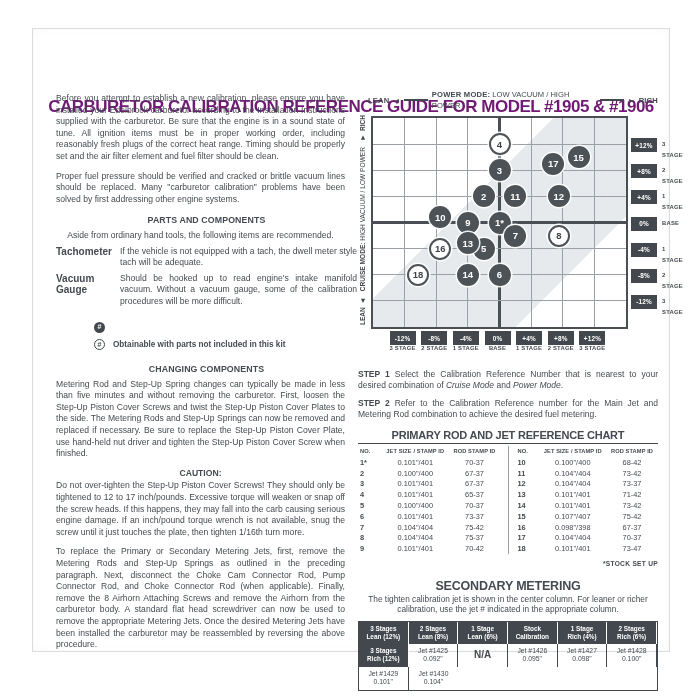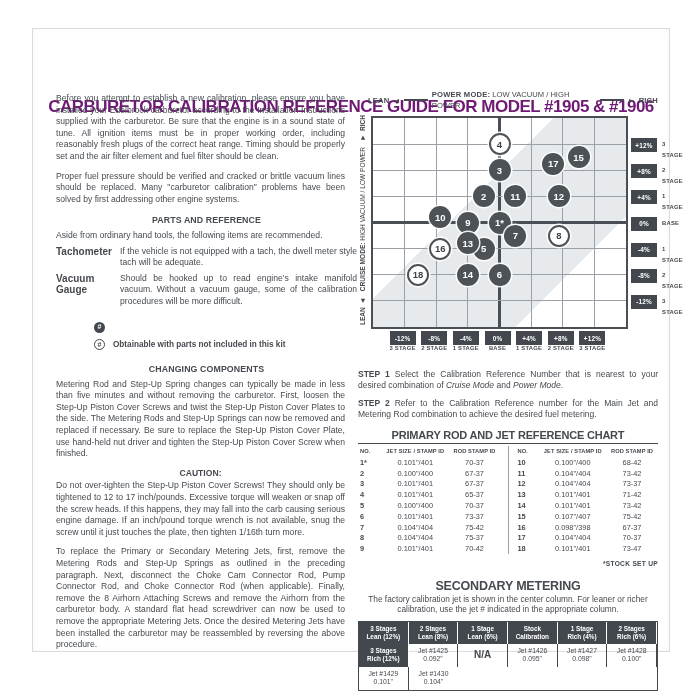--- a/index.html
+++ b/index.html
@@ -65,22 +65,22 @@
 </style>
 </head>
 <body>
 
 <div class="sheet">
   <div class="title">CARBURETOR CALIBRATION REFERENCE GUIDE FOR MODEL #1905 &amp; #1906</div>
 
   <div class="col-left">
     <p>Before you attempt to establish a new calibration, please ensure you have installed your Edelbrock carburetor according to the Installation Instructions supplied with the carburetor. Be sure that the engine is in a sound state of tune. All ignition items must be in proper working order, including reasonably fresh plugs of the correct heat range. Timing should be properly set and the air filter element and fuel filter should be clean.</p>
     <p>Proper fuel pressure should be verified and cracked or brittle vacuum lines should be replaced. Many "carburetor calibration" problems have been solved by first addressing other engine systems.</p>
-    <h2 class="sec">PARTS AND REFERENCE</h2>
-    <p style="margin-bottom:4px;text-align:left;">Aside from ordinary hand tools, the following items are recommended.</p>
+    <h2 class="sec">PARTS AND COMPONENTS</h2>
+    <p style="margin-bottom:4px;text-align:center;">Aside from ordinary hand tools, the following items are recommended.</p>
     <div class="defrow">
       <span class="term">Tachometer</span>
       <span class="desc">If the vehicle is not equipped with a tach, the dwell meter style tach will be adequate.</span>
     </div>
     <div class="defrow">
       <span class="term">Vacuum Gauge</span>
       <span class="desc">Should be hooked up to read engine's intake manifold vacuum. Without a vacuum gauge, some of the calibration procedures will be more difficult.</span>
     </div>
     <div class="legend">
       <div class="lrow">
@@ -285,21 +285,21 @@
           </div>
           <div class="prow">
             <span>18</span>
             <span>0.101"/401</span>
             <span>73-47</span>
           </div>
         </div>
       </div>
     <div class="footnote">*STOCK SET UP</div>
     <h2 class="big2">SECONDARY METERING</h2>
-    <p class="sec-intro">The factory calibration jet is shown in the center column. For leaner or richer calibration, use the jet # indicated in the appropriate column.</p>
+    <p class="sec-intro">The tighten calibration jet is shown in the center column. For leaner or richer calibration, use the jet # indicated in the appropriate column.</p>
     <div class="stable" id="secondary-table">
         <div class="scell hdr">
           <div>3 Stages</div>
           <div>Lean (12%)</div>
         </div>
         <div class="scell hdr">
           <div>2 Stages</div>
           <div>Lean (8%)</div>
         </div>
         <div class="scell hdr">

